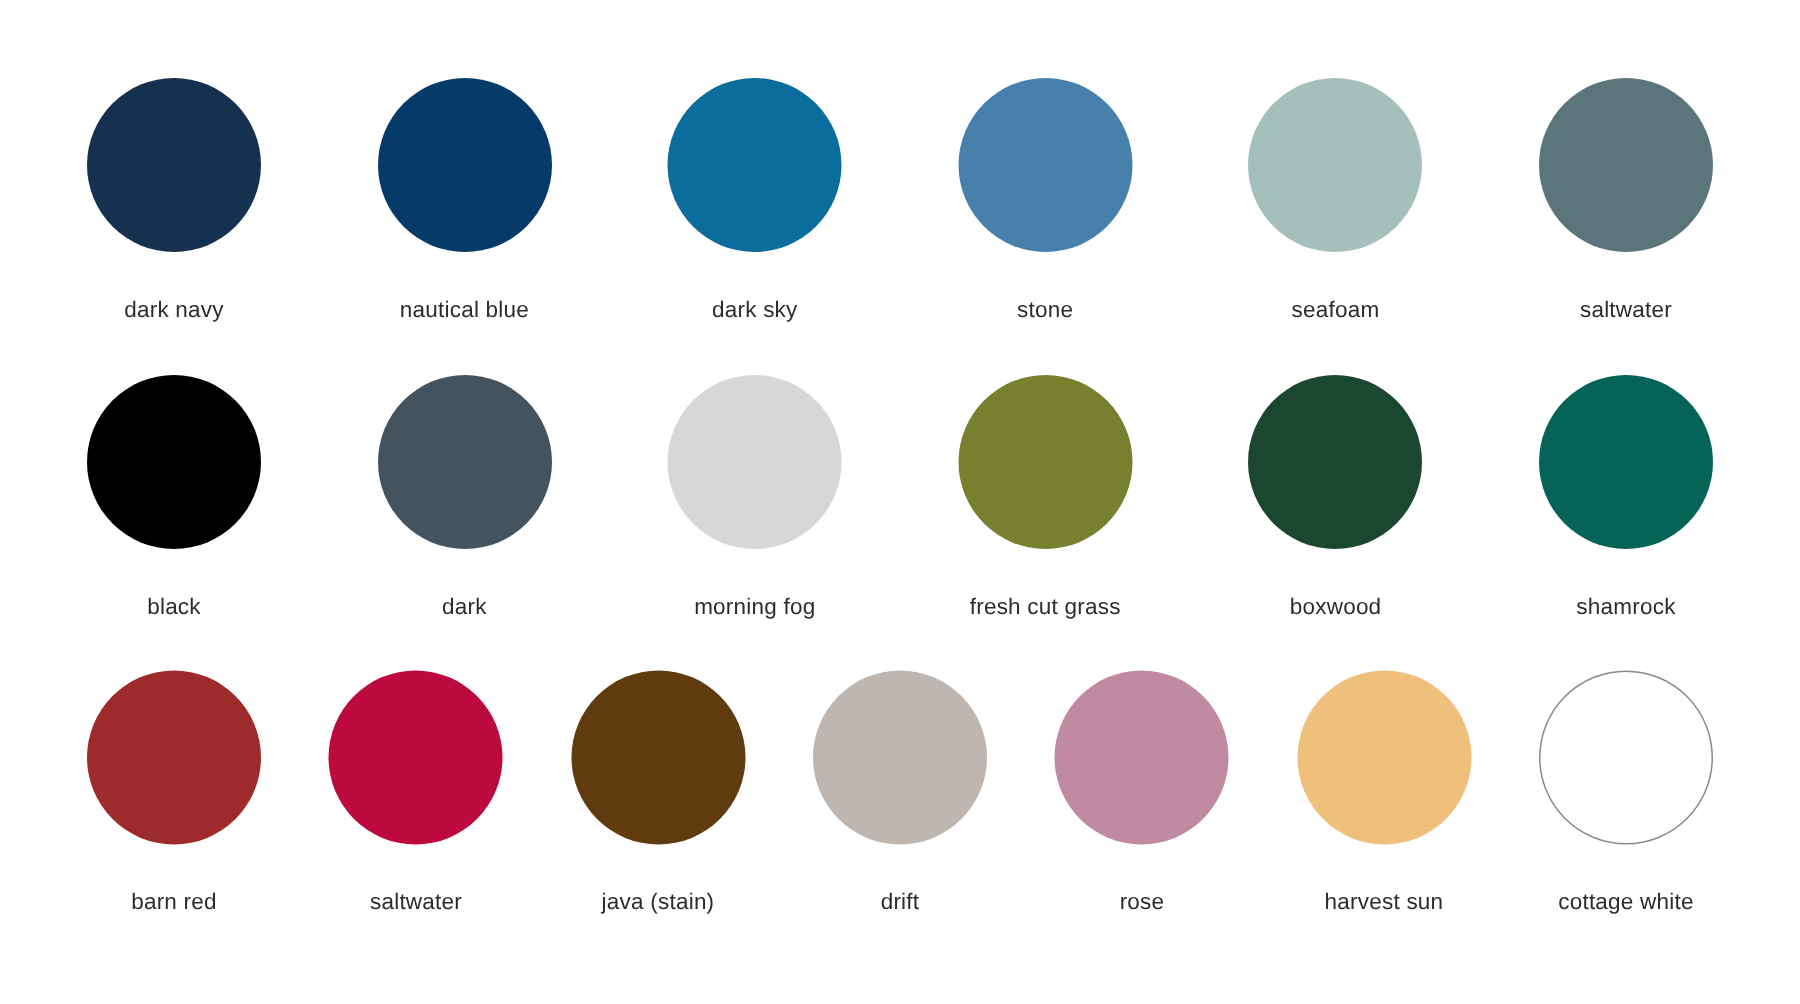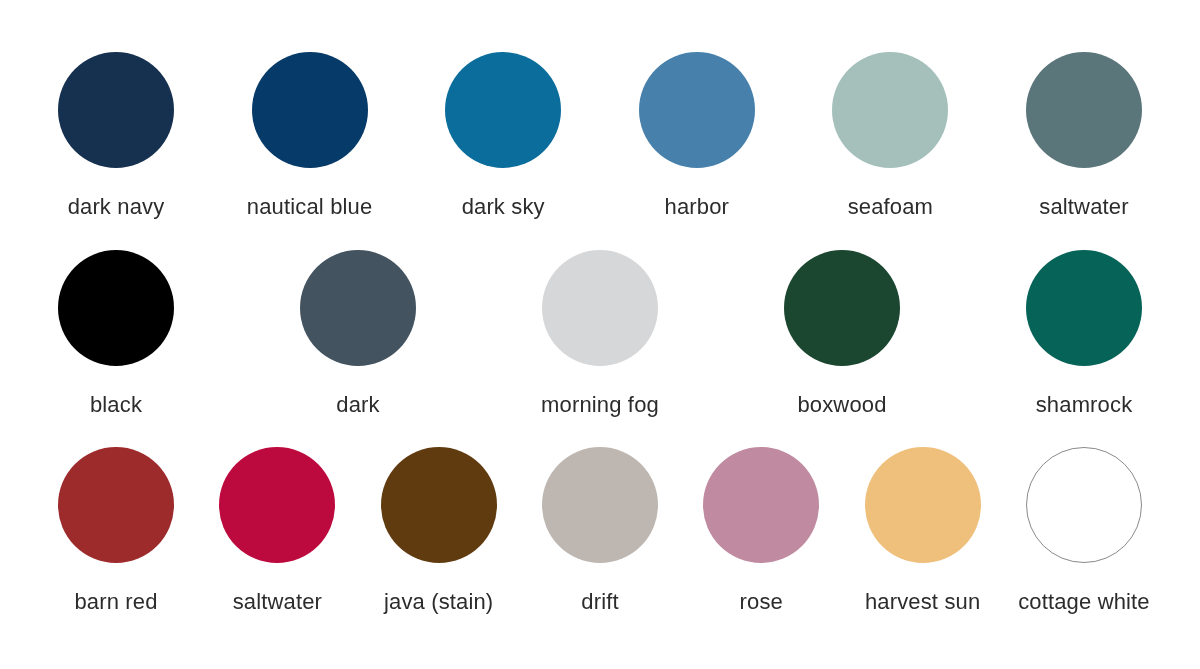--- a/index.html
+++ b/index.html
@@ -42,21 +42,21 @@
     height: 116px;
     border-radius: 50%;
     background: #cccccc;
     box-sizing: border-box;
   }
   .swatch-dot.outlined {
     border: 1px solid #8a8a8a;
   }
   .swatch-label {
     margin-top: 30px;
-    font-size: 22px;
+    font-size: 15px;
     line-height: 18px;
     font-weight: 400;
     color: #2c2c2c;
     text-align: center;
     letter-spacing: 0.15px;
     white-space: nowrap;
   }
 </style>
 </head>
 <body>
@@ -70,21 +70,21 @@
       <div class="swatch">
         <div class="swatch-dot" style="background: rgb(6, 58, 104);"></div>
         <div class="swatch-label">nautical blue</div>
       </div>
       <div class="swatch">
         <div class="swatch-dot" style="background: rgb(11, 109, 155);"></div>
         <div class="swatch-label">dark sky</div>
       </div>
       <div class="swatch">
         <div class="swatch-dot" style="background: rgb(70, 128, 171);"></div>
-        <div class="swatch-label">harbor</div>
+        <div class="swatch-label">stone</div>
       </div>
       <div class="swatch">
         <div class="swatch-dot" style="background: rgb(165, 192, 187);"></div>
         <div class="swatch-label">seafoam</div>
       </div>
       <div class="swatch">
         <div class="swatch-dot" style="background: rgb(90, 118, 123);"></div>
         <div class="swatch-label">saltwater</div>
       </div>
     </div>
@@ -93,20 +93,24 @@
         <div class="swatch-dot" style="background: rgb(0, 0, 0);"></div>
         <div class="swatch-label">black</div>
       </div>
       <div class="swatch">
         <div class="swatch-dot" style="background: rgb(67, 83, 96);"></div>
         <div class="swatch-label">dark</div>
       </div>
       <div class="swatch">
         <div class="swatch-dot" style="background: rgb(214, 215, 216);"></div>
         <div class="swatch-label">morning fog</div>
+      </div>
+      <div class="swatch">
+        <div class="swatch-dot" style="background: rgb(119, 128, 47);"></div>
+        <div class="swatch-label">fresh cut grass</div>
       </div>
       <div class="swatch">
         <div class="swatch-dot" style="background: rgb(27, 70, 48);"></div>
         <div class="swatch-label">boxwood</div>
       </div>
       <div class="swatch">
         <div class="swatch-dot" style="background: rgb(5, 99, 88);"></div>
         <div class="swatch-label">shamrock</div>
       </div>
     </div>

